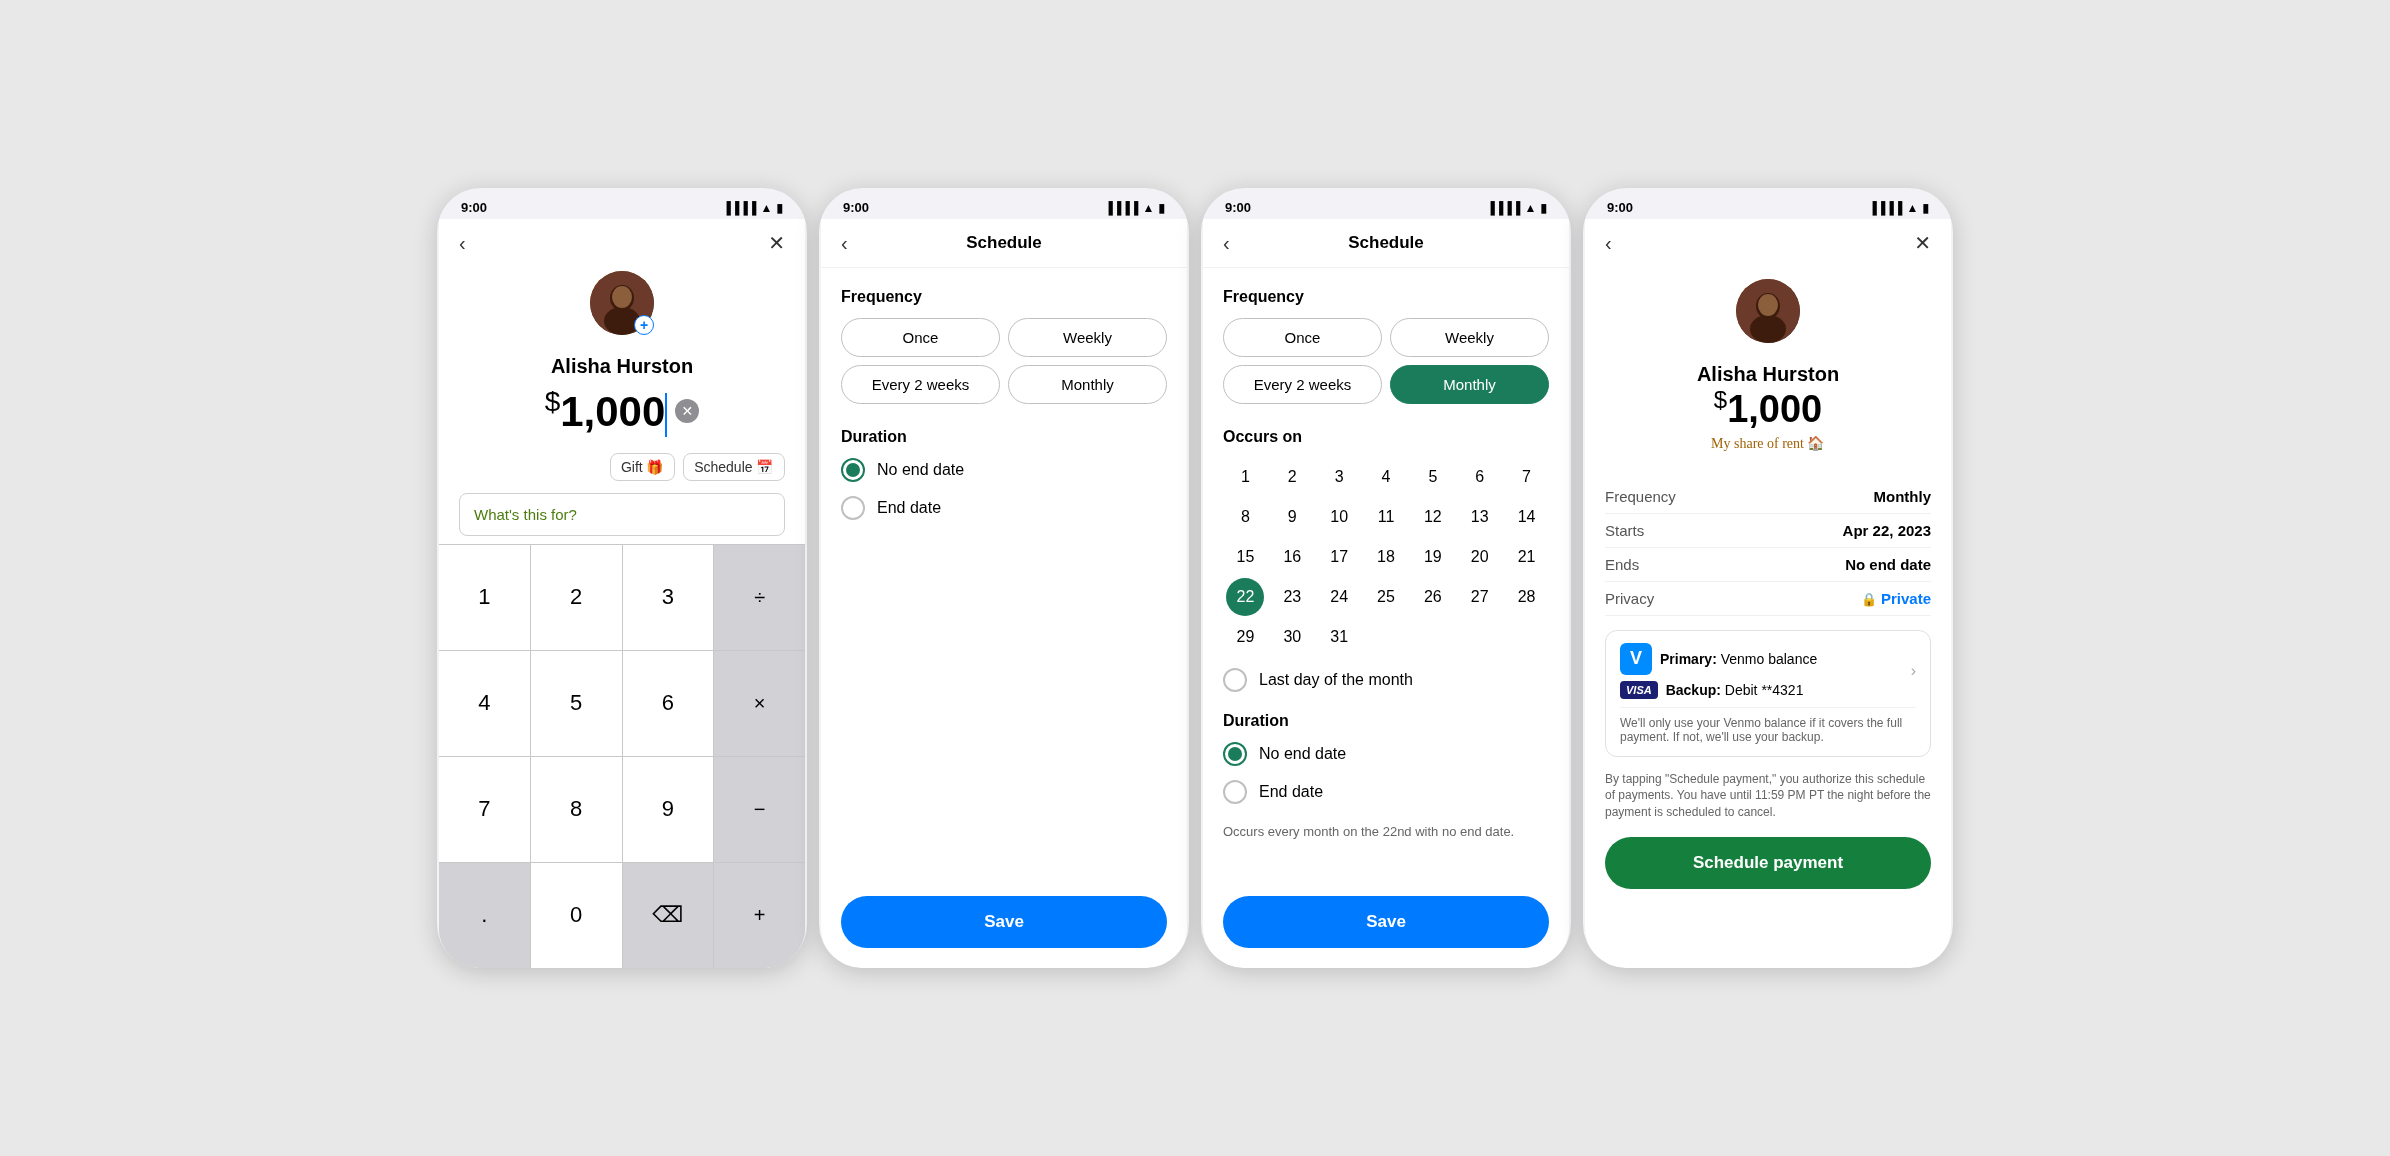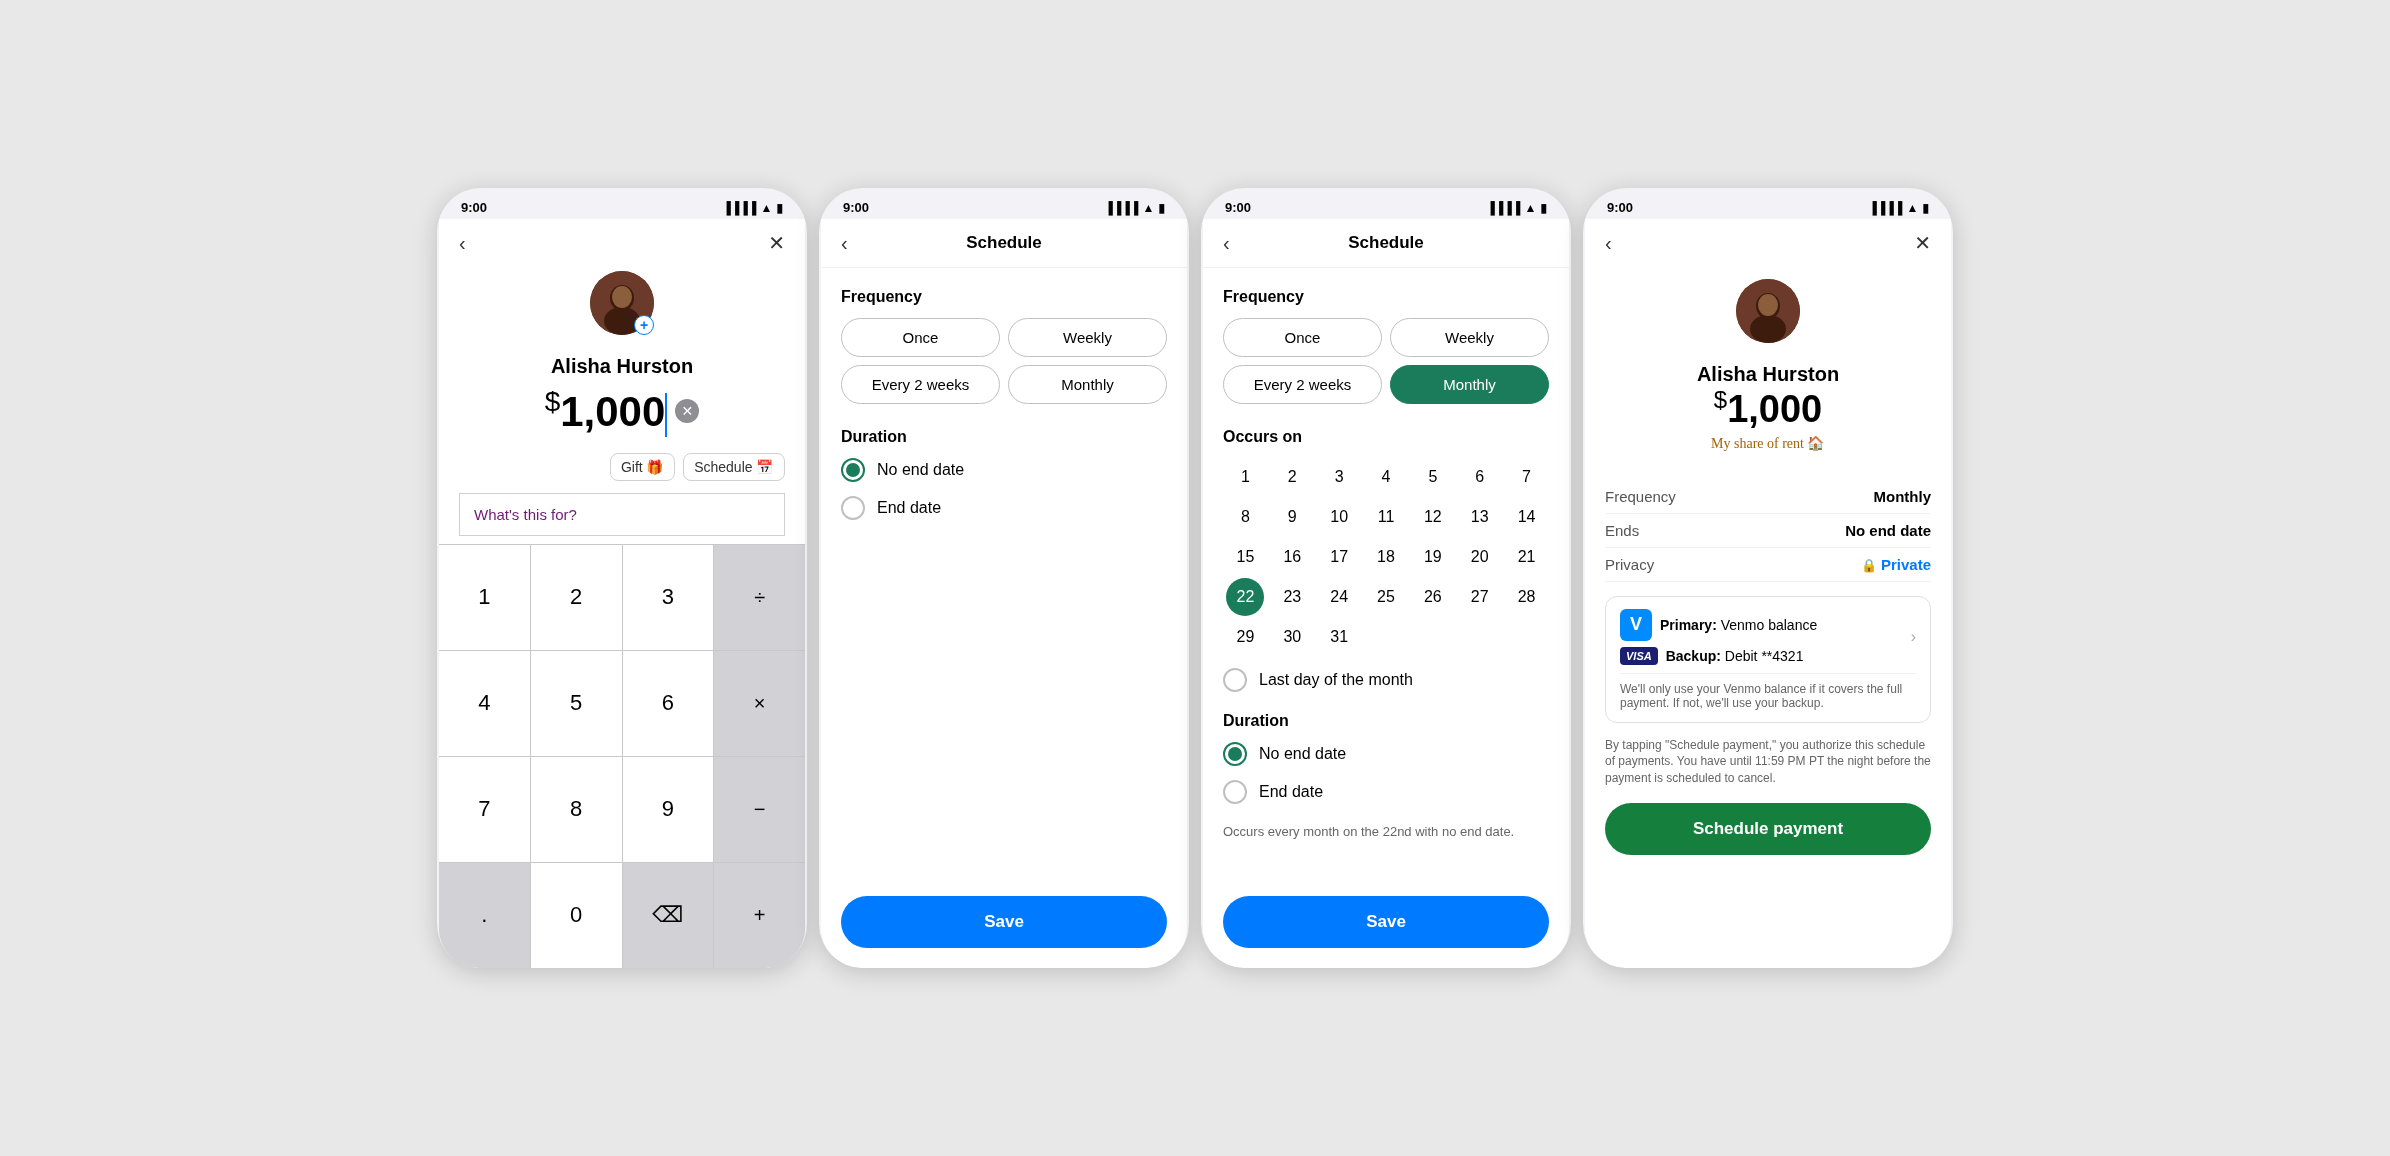--- a/index.html
+++ b/index.html
@@ -158,24 +158,24 @@
       font-size: 14px;
       cursor: pointer;
       display: flex;
       align-items: center;
       gap: 4px;
       color: #333;
     }
     .what-for-input {
       margin: 8px 20px;
       border: 1px solid #d0d0d0;
-      border-radius: 0;
+      border-radius: 8px;
       padding: 12px 14px;
       font-size: 15px;
-      color: #701a75;
+      color: #4d7c0f;
       background: #fff;
     }
     .rp-buttons {
       display: flex;
       gap: 10px;
       padding: 8px 20px;
     }
     .rp-btn {
       flex: 1;
       padding: 14px;
@@ -700,20 +700,24 @@
           <div class="s4-amount">
             <span class="s4-amount-dollar">$</span><span>1,000</span>
           </div>
           <div class="s4-note">My share of rent 🏠</div>
         </div>
         <div class="detail-row">
           <span class="detail-label">Frequency</span>
           <span class="detail-value">Monthly</span>
         </div>
         <div class="detail-row">
+          <span class="detail-label">Starts</span>
+          <span class="detail-value">Apr 22, 2023</span>
+        </div>
+        <div class="detail-row">
           <span class="detail-label">Ends</span>
           <span class="detail-value">No end date</span>
         </div>
         <div class="detail-row">
           <span class="detail-label">Privacy</span>
           <span class="detail-value blue">
             <span class="privacy-icon">🔒</span><span>Private</span>
           </span>
         </div>
         <div class="payment-card">

